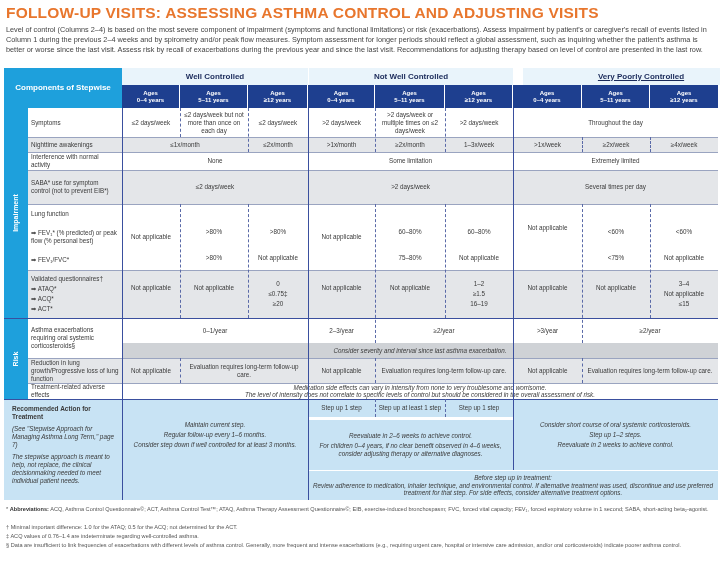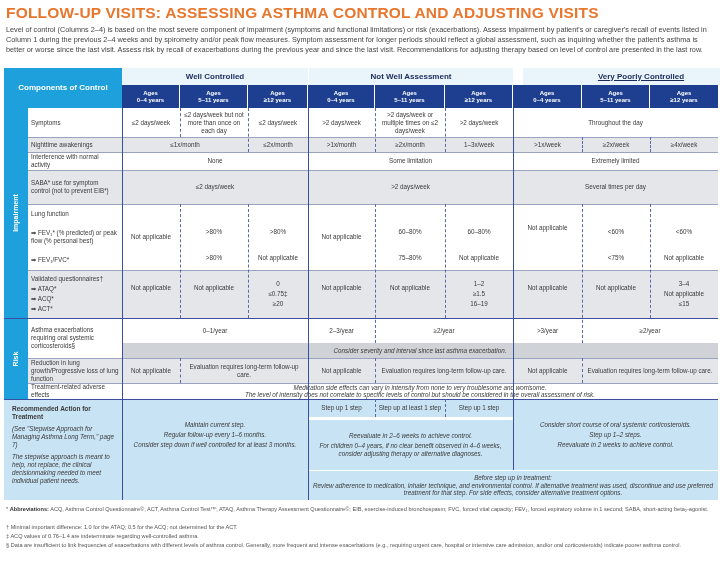--- a/index.html
+++ b/index.html
@@ -25,23 +25,23 @@
   .foot { position: absolute; left: 6px; font-size: 5.6px; line-height: 7px; color: #555; width: 708px; }
   .foot b { color: #333; }
   .stack div { margin: 1px 0; }
 </style>
 </head>
 <body>
 
 <div class="title">FOLLOW-UP VISITS:  ASSESSING ASTHMA CONTROL AND ADJUSTING VISITS</div>
 <div class="intro">Level of control (Columns 2–4) is based on the most severe component of impairment (symptoms and functional limitations) or risk (exacerbations). Assess impairment by patient's or caregiver's recall of events listed in Column 1 during the previous 2–4 weeks and by spirometry and/or peak flow measures. Symptom assessment for longer periods should reflect a global assessment, such as inquiring whether the patient's asthma is better or worse since the last visit. Assess risk by recall of exacerbations during the previous year and since the last visit. Recommendations for adjusting therapy based on level of control are presented in the last row.</div>
 
-<div class="abs hdr-main" style="left:4px;top:68px;width:118px;height:40px;">Components of Control</div>
+<div class="abs hdr-main" style="left:4px;top:68px;width:118px;height:40px;">Components of Stepwise</div>
 <div class="abs hdr-grp" style="left:122px;top:68px;width:186px;height:17px;">Well Controlled</div>
-<div class="abs hdr-grp" style="left:308px;top:68px;width:205px;height:17px;border-left:1px solid #fff;">Not Well Assessment</div>
+<div class="abs hdr-grp" style="left:308px;top:68px;width:205px;height:17px;border-left:1px solid #fff;">Not Well Controlled</div>
 <div class="abs hdr-grp" style="left:522px;top:68px;width:237px;height:17px;border-left:1px solid #fff;text-decoration:underline;">Very Poorly Controlled</div>
 
 <div class="abs hdr-age" style="left:122px;top:85px;width:58px;height:23px;flex-direction:column;">
     <span>Ages</span>
     <span>0–4 years</span>
   </div>
 <div class="abs hdr-age" style="left:180px;top:85px;width:68px;height:23px;flex-direction:column;">
     <span>Ages</span>
     <span>5–11 years</span>
   </div>

